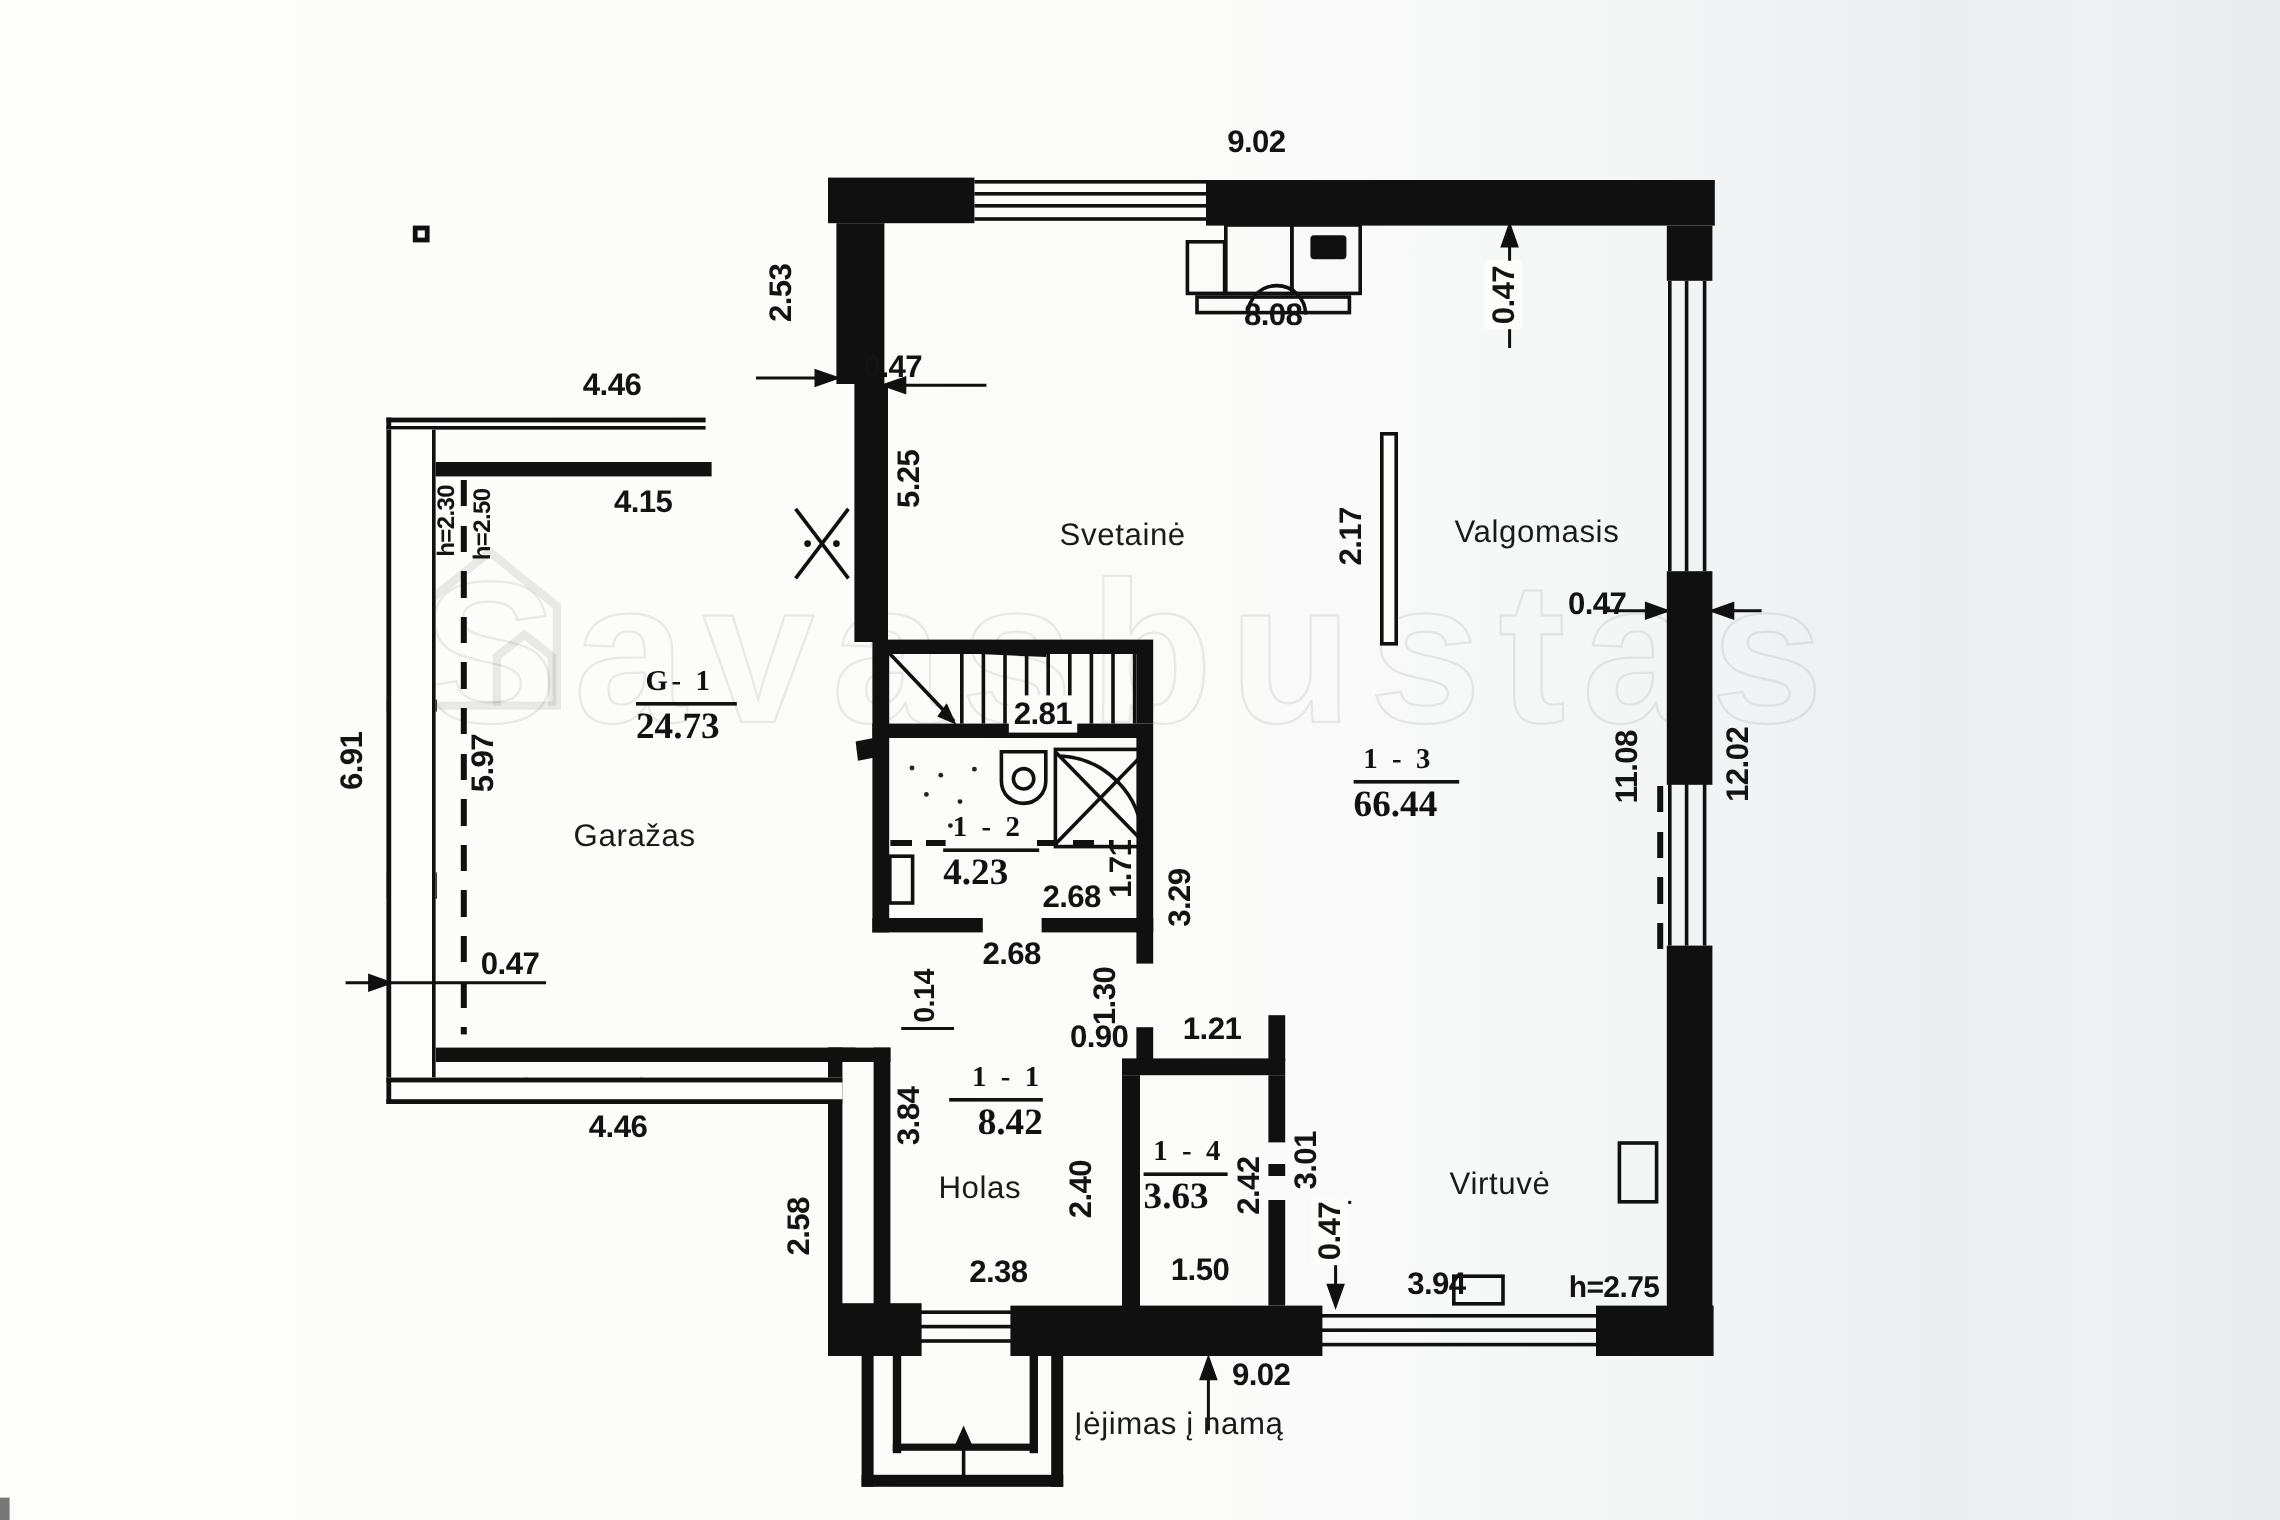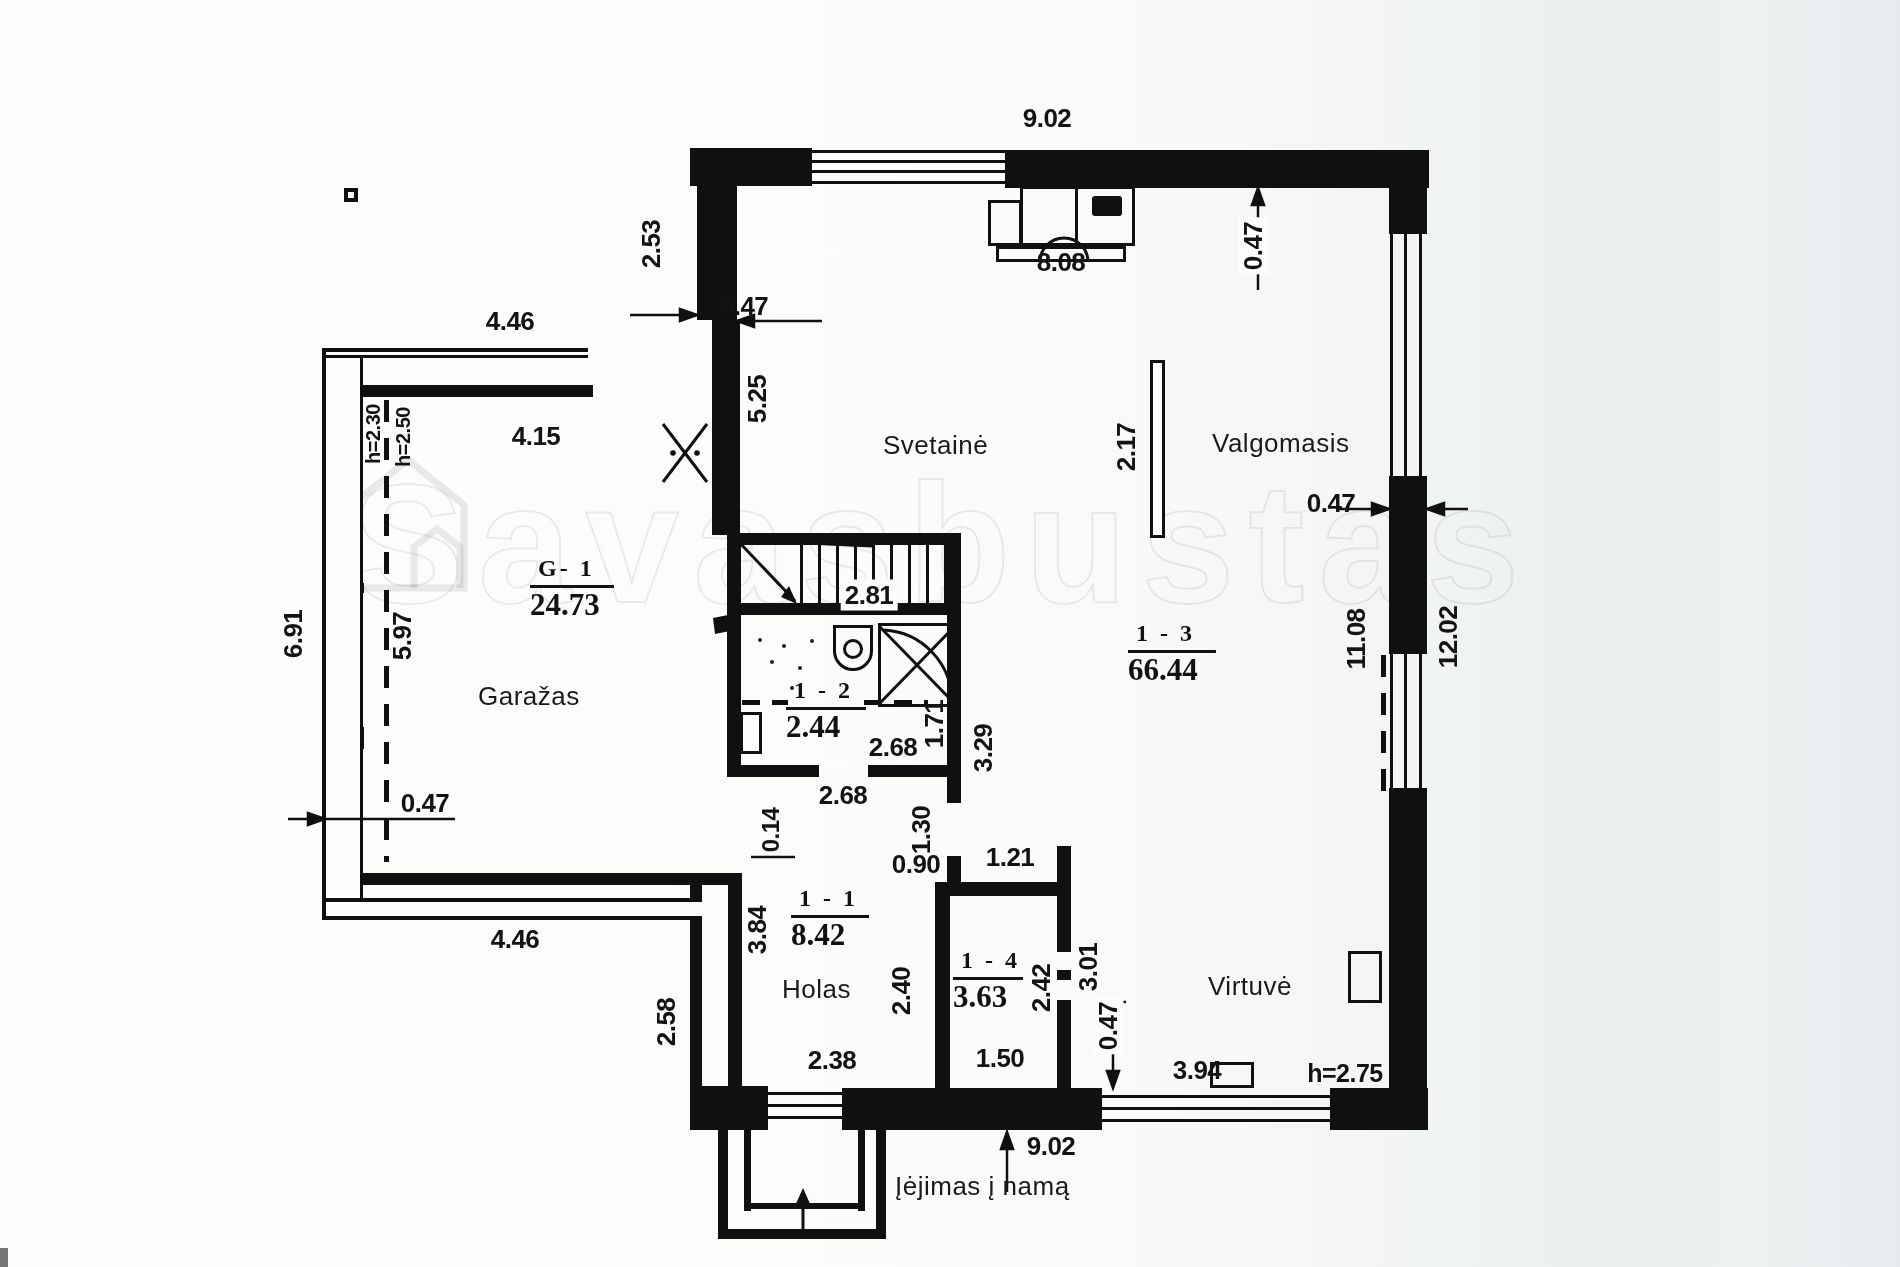--- a/index.html
+++ b/index.html
@@ -199,23 +199,23 @@
   </svg>
 
   <div class="frac" style="left:530px;top:553px;width:84px;">
     <span class="code">G- 1</span>
     <span class="bar"></span>
     <span class="area">24.73</span>
   </div>
   <div class="frac" style="left:786px;top:675px;width:80px;">
     <span class="code">1 - 2</span>
     <span class="bar"></span>
-    <span class="area">2.44</span>
-  </div>
-  <div class="frac" style="left:791px;top:883px;width:78px;">
+    <span class="area">4.23</span>
+  </div>
+  <div class="frac" style="left:791px;top:883px;width:78px;text-align:right;">
     <span class="code">1 - 1</span>
     <span class="bar"></span>
     <span class="area">8.42</span>
   </div>
   <div class="frac" style="left:1128px;top:618px;width:88px;">
     <span class="code">1 - 3</span>
     <span class="bar"></span>
     <span class="area">66.44</span>
   </div>
   <div class="frac" style="left:953px;top:945px;width:70px;">
@@ -230,21 +230,21 @@
   <div class="rname" style="left:782px;top:974px;">Holas</div>
   <div class="rname" style="left:1208px;top:971px;">Virtuvė</div>
   <div class="rname" style="left:895px;top:1171px;">Įėjimas į namą</div>
 
 
   <div class="labels" id="dims">
       <span class="dim" style="left: 1047px; top: 118px;">9.02</span>
       <span class="dim" style="left: 510px; top: 321px;">4.46</span>
       <span class="dim" style="left: 744px; top: 306px;">0.47</span>
       <span class="dim" style="left: 1061px; top: 262px;">8.08</span>
-      <span class="dim" style="left: 536px; top: 436px; text-align: right;">4.15</span>
+      <span class="dim" style="left: 536px; top: 418px; text-align: right;">4.15</span>
       <span class="dim" style="left: 1331px; top: 503px;">0.47</span>
       <span class="dim bg" style="left: 869px; top: 595px; text-align: center;">2.81</span>
       <span class="dim" style="left: 893px; top: 747px;">2.68</span>
       <span class="dim" style="left: 843px; top: 795px;">2.68</span>
       <span class="dim" style="left: 425px; top: 803px;">0.47</span>
       <span class="dim" style="left: 515px; top: 939px;">4.46</span>
       <span class="dim" style="left: 916px; top: 864px;">0.90</span>
       <span class="dim" style="left: 1010px; top: 857px;">1.21</span>
       <span class="dim" style="left: 832px; top: 1060px;">2.38</span>
       <span class="dim" style="left: 1000px; top: 1058px;">1.50</span>

